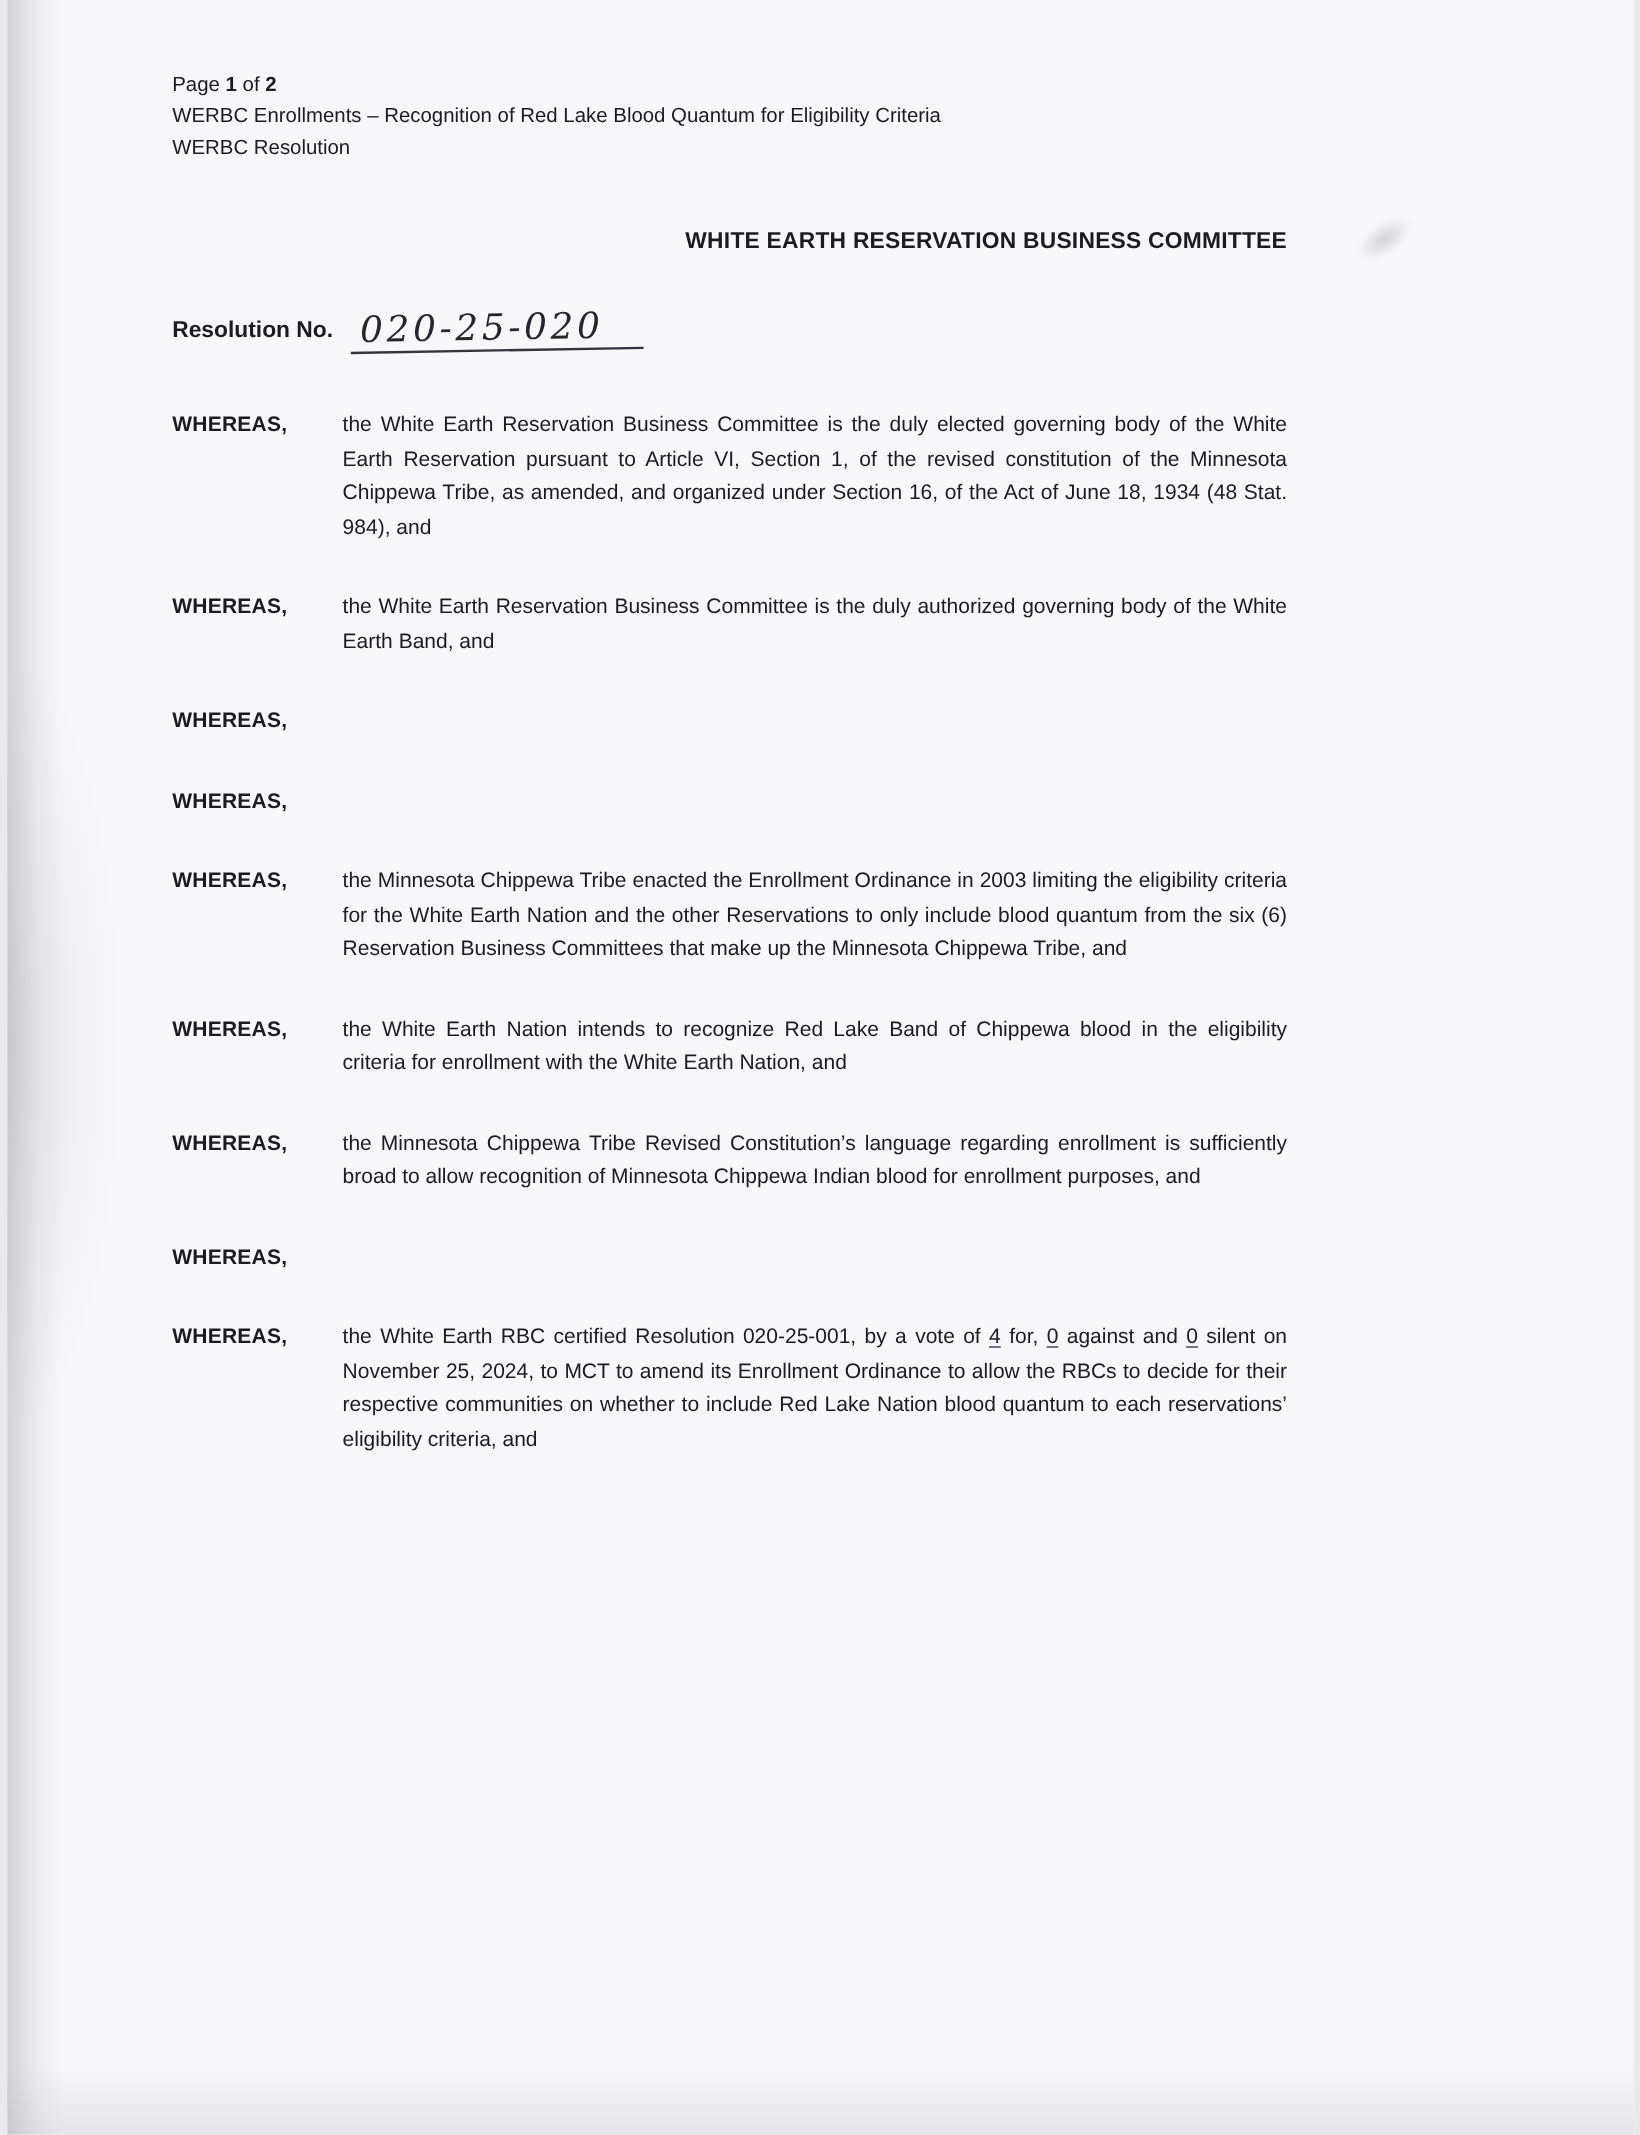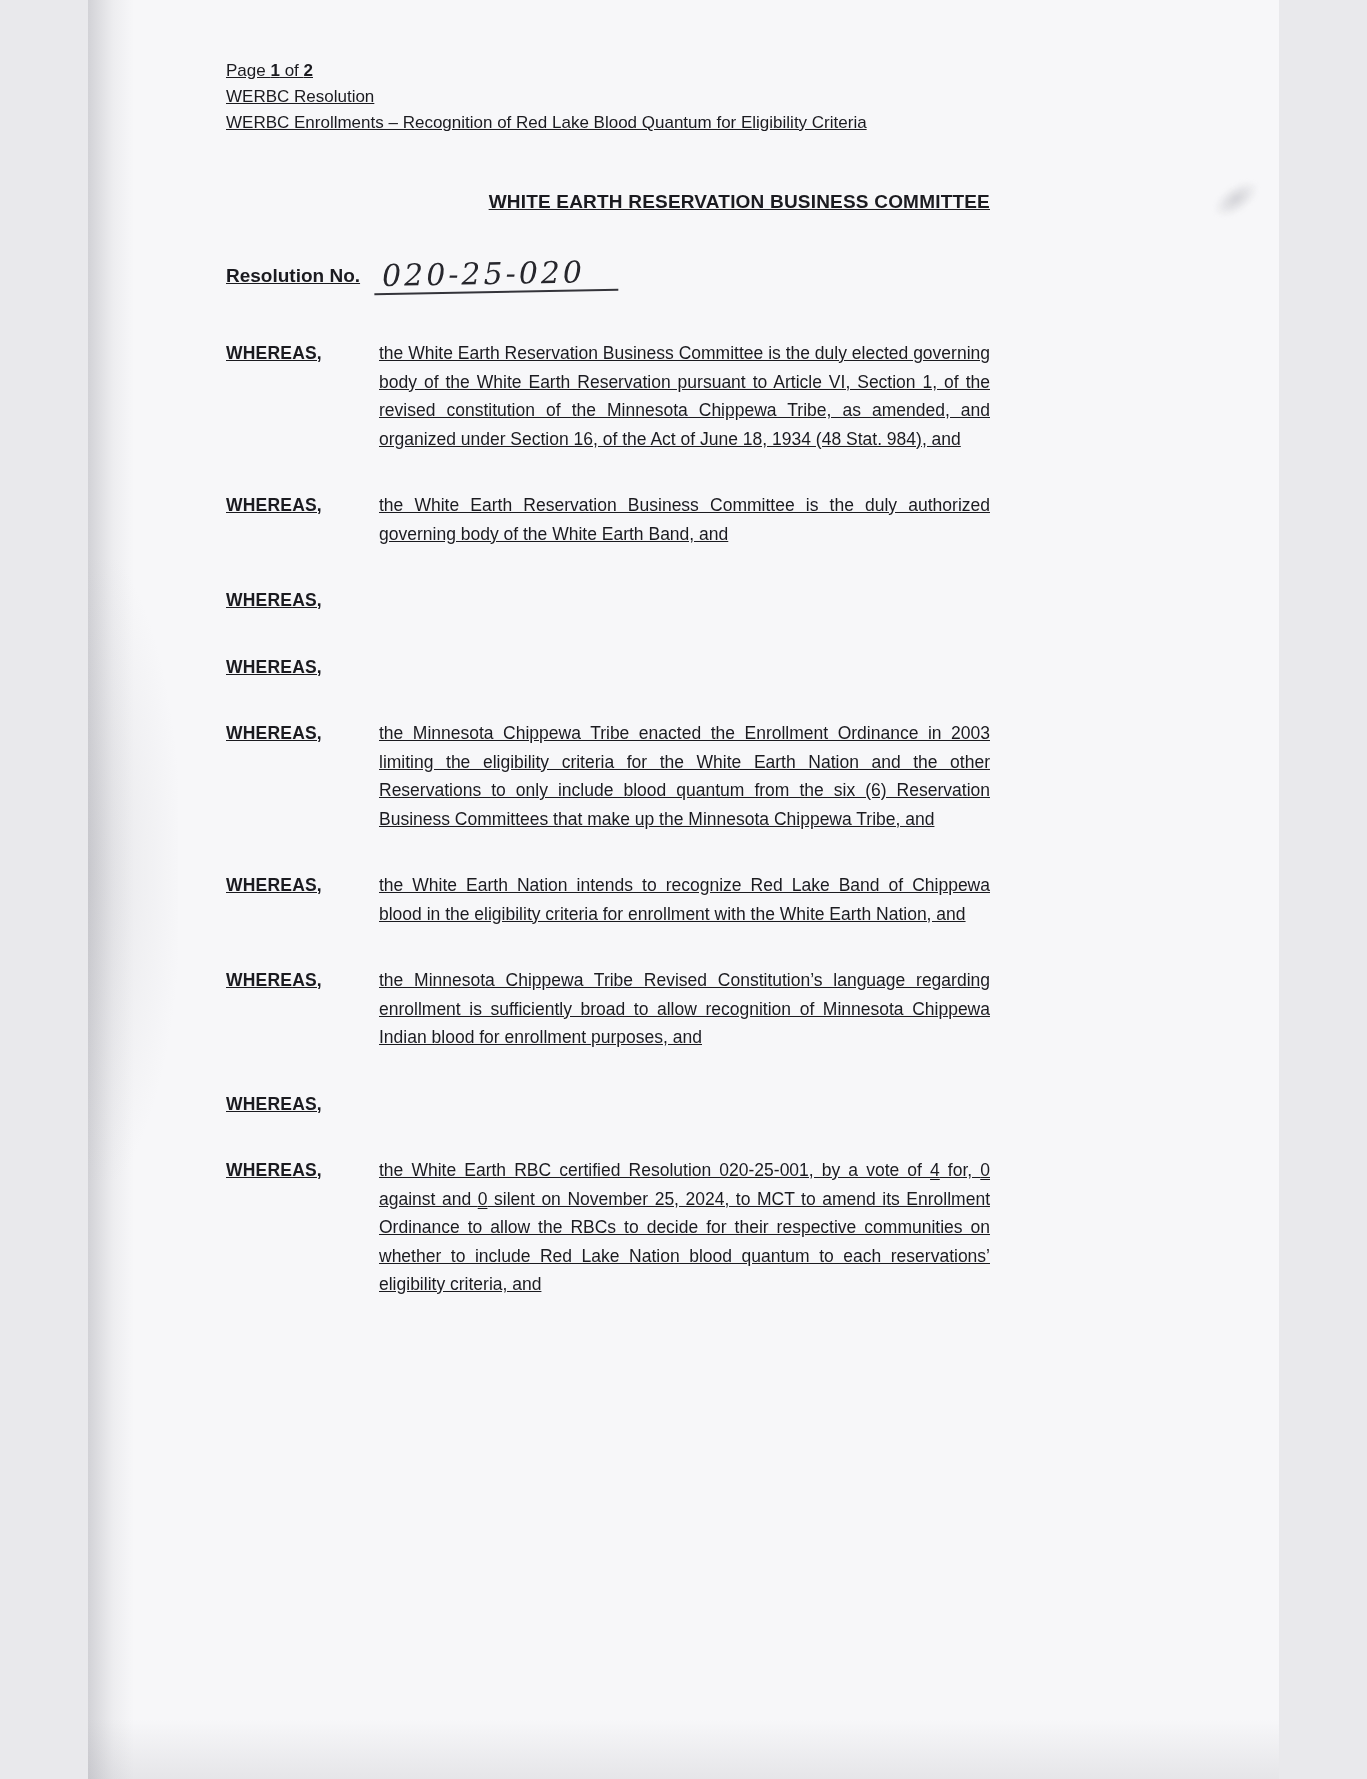--- a/index.html
+++ b/index.html
@@ -3,29 +3,28 @@
 <meta charset="utf-8">
 <style>
   :root{
     --paper:#f7f7f9;
     --ink:#1b1b20;
     --pen:#26262c;
   }
   html,body{margin:0;padding:0;background:#e9e9ec;}
   .page{
     position:relative;
-    width:1191px;
+    width:1356px;
     height:1779px;
     margin:0 auto;
     background:var(--paper);
     font-family:"Liberation Sans","DejaVu Sans",sans-serif;
     color:var(--ink);
     overflow:hidden;
     box-sizing:border-box;
-    text-decoration:underline;
   }
   
   .edge-left{
     position:absolute;left:0;top:0;width:46px;height:100%;
     background:linear-gradient(to right, rgba(150,150,158,0.38), rgba(150,150,158,0.10) 55%, rgba(150,150,158,0) 100%);
     pointer-events:none;
   }
   .edge-bottom{
     position:absolute;left:0;bottom:0;width:100%;height:60px;
     background:linear-gradient(to top, rgba(160,160,168,0.20), rgba(160,160,168,0) 100%);
@@ -85,42 +84,41 @@
     vertical-align:baseline;
   }
 
   .body-block{margin-top:46px;}
   .whereas-row{
     display:grid;
     grid-template-columns:142px 1fr;
     margin-bottom:38px;
     font-size:17.5px;
     line-height:28.5px;
-    gap:11px;
   }
   .whereas-label{font-weight:bold;letter-spacing:0.2px;}
   .whereas-text{text-align:justify;}
   .seg-b{font-weight:bold;}
   .seg-u{text-decoration:underline;text-underline-offset:3px;}
 </style>
 </head>
 <body>
 
 <div class="page">
   <div class="edge-left"></div>
   <div class="shade-mid-left"></div>
   <div class="edge-bottom"></div>
   <div class="smudge-top-right"></div>
 
   <div class="content">
 
     <div class="doc-header">
       <div class="hline"><span>Page </span><span class="seg-b">1</span><span> of </span><span class="seg-b">2</span></div>
+      <div class="hline"><span>WERBC Enrollments – Recognition of Red Lake Blood Quantum for Eligibility Criteria</span></div>
       <div class="hline"><span>WERBC Resolution</span></div>
-      <div class="hline"><span>WERBC Enrollments – Recognition of Red Lake Blood Quantum for Eligibility Criteria</span></div>
     </div>
 
     <div class="title-block">
       <div>WHITE EARTH RESERVATION BUSINESS COMMITTEE</div>
     </div>
 
     <div class="resolution-row">
       <span class="resolution-label">Resolution No.</span><span class="resolution-number">020-25-020</span>
     </div>
 

